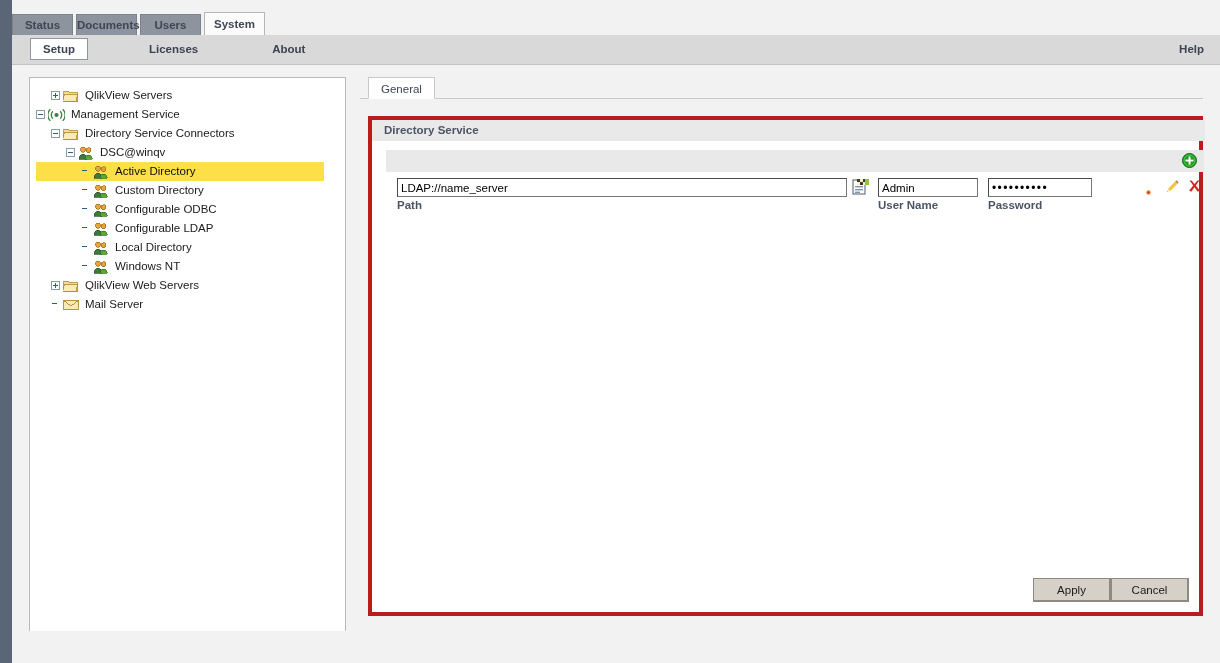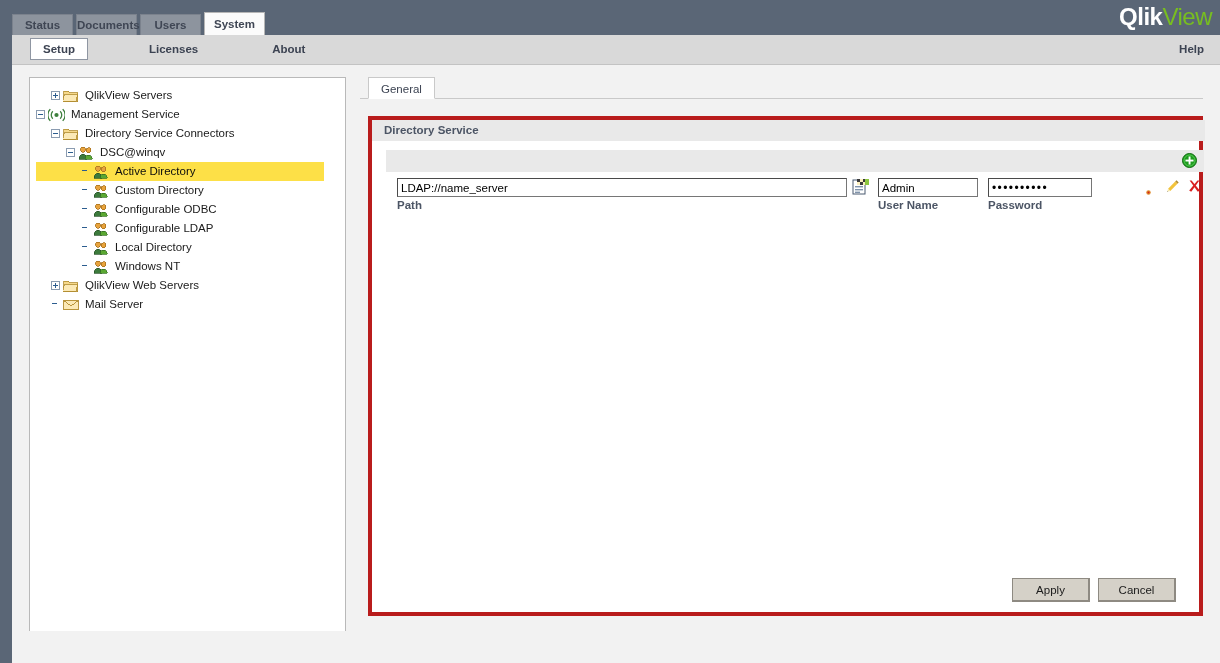--- a/index.html
+++ b/index.html
@@ -263,22 +263,22 @@
   .act {
     position: absolute; top: 3px;
     cursor: pointer;
   }
   .act-dot    { left: 2px;  top: 6px; }
   .act-edit   { left: 22px; }
   .act-delete { left: 44px; }
 
   
   .footer-btns {
-    position: absolute; right: 23px; bottom: 10px;
-    display: flex; gap: 8px; margin-top: 24px;
+    position: absolute; right: 10px; bottom: 10px;
+    display: flex; gap: 0; margin-top: 24px;
   }
   .btn {
     width: 78px; height: 24px;
     background: #d5d1c8;
     border: 1px solid #8e8a82;
     border-right-width: 2px;
     border-bottom-width: 2px;
     font-family: "Liberation Sans", sans-serif;
     font-size: 11.5px;
     color: #1a1a1a;
@@ -295,25 +295,20 @@
     background: #f2f2f2;
   }
 </style>
 </head>
 <body>
 
 <div id="app">
 
   <div class="left-rail"></div>
 
-  <div class="topbar">
-    <div class="logo">
-      <span class="qlik">Qlik</span><span class="view">View</span>
-    </div>
-  </div>
 
   <div class="maintabs" id="maintabs">
       <div class="mtab">Status</div>
       <div class="mtab">Documents</div>
       <div class="mtab">Users</div>
       <div class="mtab active">System</div>
     </div>
 
   <div class="subbar">
     <div class="subtabs" id="subtabs">

